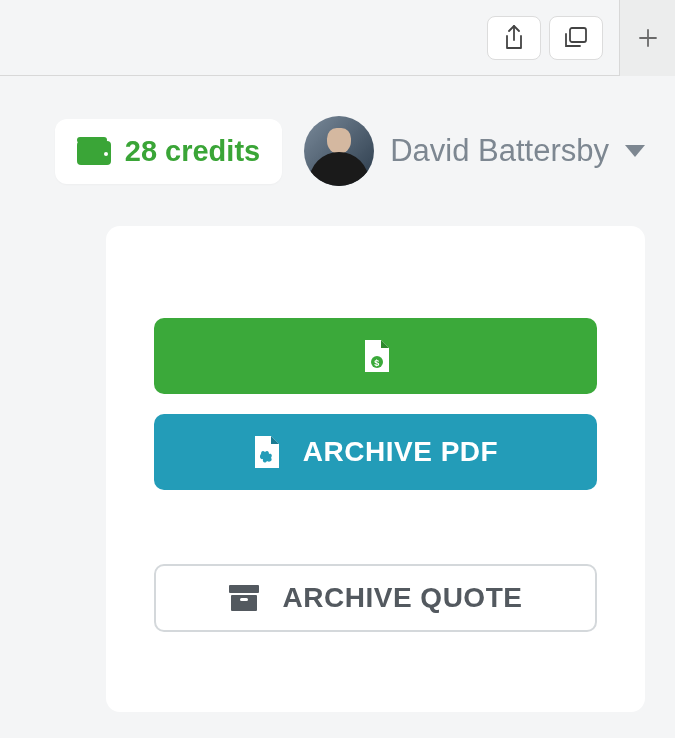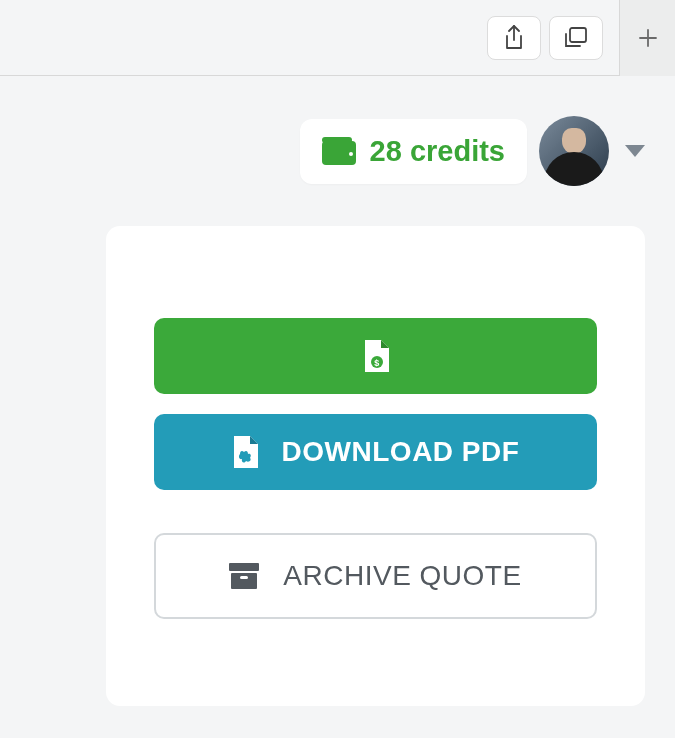--- a/index.html
+++ b/index.html
@@ -48,21 +48,21 @@
       margin-left: 8px;
     }
     .content-area {
       padding: 0;
     }
     .header-bar {
       display: flex;
       align-items: center;
       justify-content: flex-end;
       padding: 40px 30px 40px 18px;
-      gap: 12px;
+      gap: 22px;
     }
     .credits-pill {
       background: #fff;
       border-radius: 12px;
       padding: 16px 22px;
       display: flex;
       align-items: center;
       gap: 14px;
       cursor: pointer;
       box-shadow: 0 1px 2px rgba(0,0,0,0.03);
@@ -142,23 +142,23 @@
       color: #fff;
     }
     .btn-teal {
       background: #239cb8;
       color: #fff;
     }
     .btn-outline {
       background: #fff;
       color: #53595f;
       border: 2px solid #d4d8db;
-      margin-top: 43px;
-      font-weight: 400;
-      height: 86px;
+      margin-top: 74px;
+      font-weight: 700;
+      height: 68px;
     }
     .icon-slot {
       display: inline-flex;
       align-items: center;
       justify-content: center;
     }
   </style>
 </head>
 <body>
 
@@ -200,20 +200,21 @@
           <rect x="0" y="0" width="30" height="6" rx="3"></rect>
           <rect x="24" y="13" width="10" height="8" rx="2" fill="#3aa537"></rect>
           <circle cx="29" cy="17" r="2" fill="#fff"></circle>
         </svg>
       </span>
       <span class="credits-text">28 credits</span>
     </div>
 
     <div class="user-dropdown">
       <div class="avatar"></div>
+      <span class="user-name">David Battersby</span>
       <span class="icon-slot">
         <svg width="20" height="12" viewBox="0 0 20 12" fill="#7d8791">
           <path d="M0 0 L20 0 L10 12 Z"></path>
         </svg>
       </span>
     </div>
   </div>
 
   <div class="card">
 
@@ -229,21 +230,21 @@
     </button>
 
     <button class="action-btn btn-teal">
       <span class="icon-slot">
         <svg width="26" height="32" viewBox="0 0 26 32" fill="#fff">
           <path d="M2 0 L18 0 L26 8 L26 32 L2 32 Z"></path>
           <path d="M18 0 L18 8 L26 8 Z" fill="#1b7b93"></path>
           <path d="M8 18 C8 15 10 14 12 16 C14 14 16 15 16 18 C18 17 20 19 18 22 C20 24 17 27 14 25 C12 28 9 26 10 23 C7 24 6 20 8 18 Z" fill="#239cb8"></path>
         </svg>
       </span>
-      <span>DOWNLOAD PDF</span>
+      <span>ARCHIVE PDF</span>
     </button>
 
     <button class="action-btn btn-outline">
       <span class="icon-slot">
         <svg width="30" height="26" viewBox="0 0 30 26" fill="#53595f">
           <rect x="0" y="0" width="30" height="8" rx="1"></rect>
           <rect x="2" y="10" width="26" height="16" rx="1"></rect>
           <rect x="11" y="13" width="8" height="3" rx="1.5" fill="#fff"></rect>
         </svg>
       </span>

